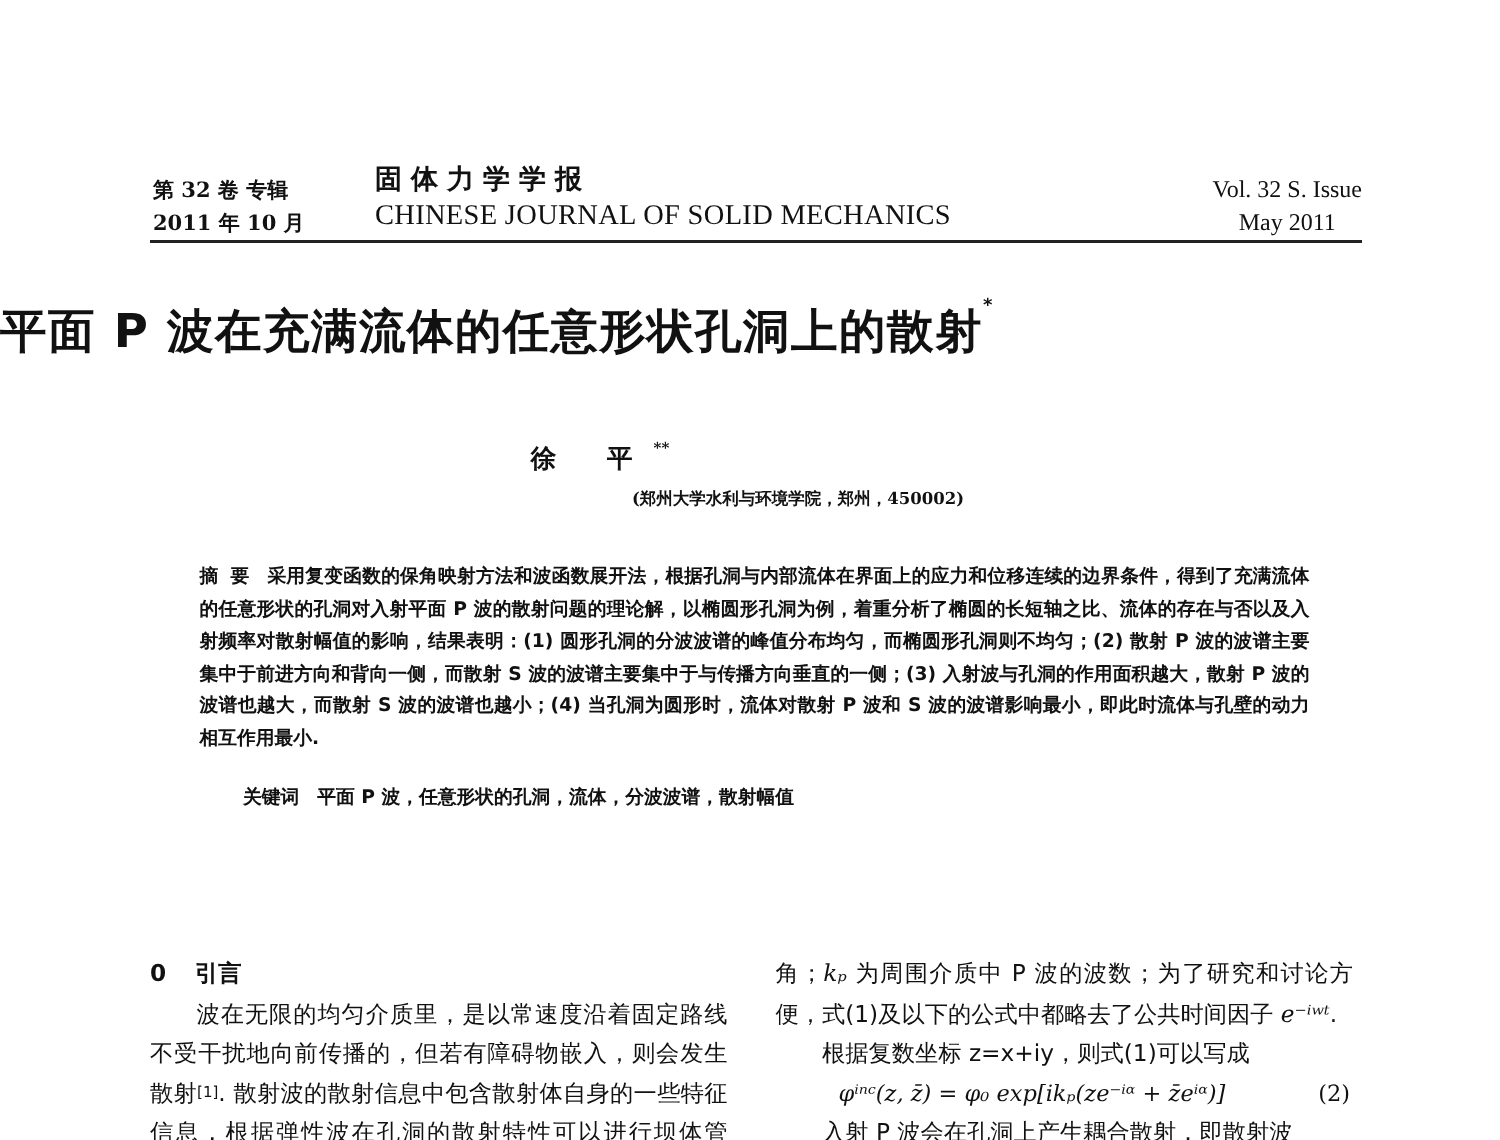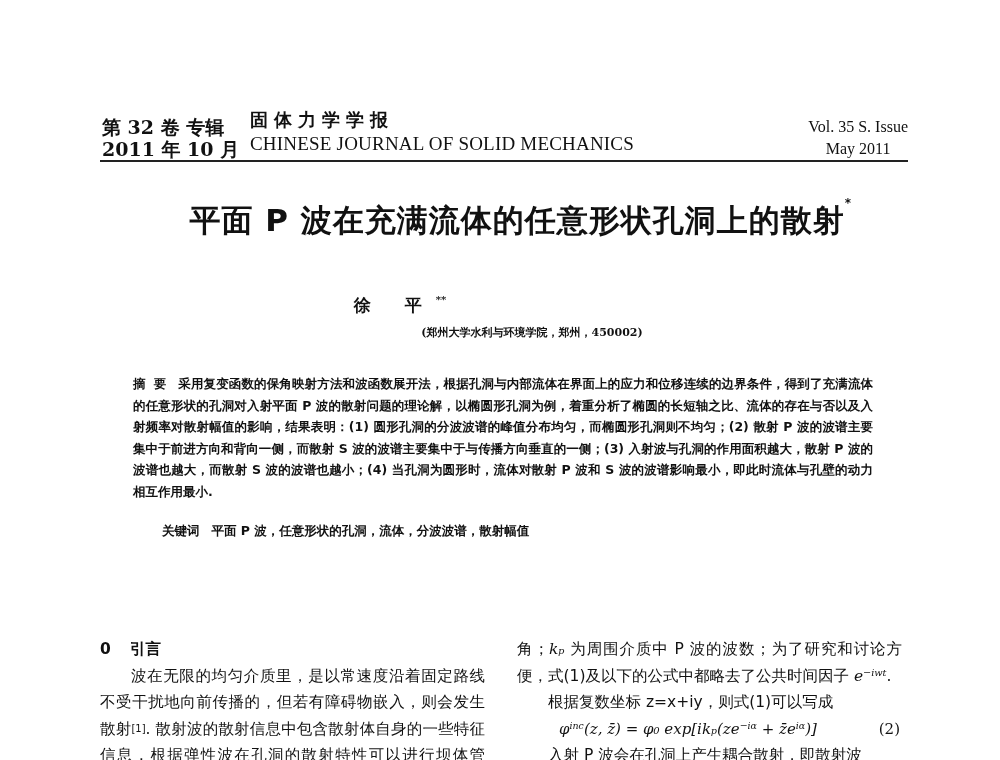--- a/index.html
+++ b/index.html
@@ -4,29 +4,29 @@
 <style>
   html, body { margin: 0; padding: 0; background: #ffffff; }
   body {
     width: 1000px; height: 760px; overflow: hidden; position: relative;
     color: #111111;
     font-family: "DejaVu Serif", "Liberation Serif", serif;
   }
   .abs { position: absolute; }
 
   
-  .hdr-left { left: 102px; top: 116px; font-size: 19px; line-height: 22px; font-weight: bold; }
+  .hdr-left { left: 102px; top: 116px; font-size: 14px; line-height: 22px; font-weight: bold; }
   .hdr-center { left: 250px; width: 500px; top: 108px; text-align: left; }
   .hdr-cn { font-size: 18px; letter-spacing: 6px; line-height: 24px; font-weight: bold; }
   .hdr-en { font-family: "Liberation Serif", serif; font-size: 19px; line-height: 24px; letter-spacing: 0.2px; }
   .hdr-right { right: 92px; top: 116px; text-align: center; font-family: "Liberation Serif", serif; font-size: 16px; line-height: 22px; }
   .rule { left: 100px; width: 808px; top: 160px; height: 0; border-top: 2px solid #222; }
 
   
-  .title { left: 0; width: 852px; top: 200px; text-align: right; font-size: 31px; font-weight: bold; letter-spacing: 1px; font-family: "DejaVu Sans", sans-serif; }
+  .title { left: 0; width: 852px; top: 200px; text-align: left; font-size: 31px; font-weight: bold; letter-spacing: 1px; font-family: "DejaVu Sans", sans-serif; }
   .title sup { font-size: 12px; vertical-align: top; position: relative; top: -4px; }
 
   
   .author { left: 0; width: 800px; top: 294px; text-align: center; font-size: 17px; font-weight: bold; letter-spacing: 14px; }
   .author sup { font-size: 10px; letter-spacing: 0; vertical-align: top; }
   .affil { left: 0; width: 1000px; top: 325px; text-align: center; font-size: 11px; font-weight: bold; padding-left: 32px; }
 
   
   .abstract { left: 133px; width: 740px; top: 373px; font-size: 12.5px; line-height: 21.5px; font-weight: bold; text-align: justify; font-family: "DejaVu Sans", sans-serif; }
   .abstract .lbl { letter-spacing: 8px; margin-right: 4px; }
@@ -51,21 +51,21 @@
 
 <div class="abs hdr-left">
   <div>第 32 卷 专辑</div>
   <div>2011 年 10 月</div>
 </div>
 <div class="abs hdr-center">
   <div class="hdr-cn">固体力学学报</div>
   <div class="hdr-en">CHINESE JOURNAL OF SOLID MECHANICS</div>
 </div>
 <div class="abs hdr-right">
-  <div>Vol. 35 S. Issue</div>
+  <div>Vol. 32 S. Issue</div>
   <div>May 2011</div>
 </div>
 <div class="abs rule"></div>
 
 <div class="abs title">
   <span>平面 P 波在充满流体的任意形状孔洞上的散射</span><sup>*</sup>
 </div>
 
 <div class="abs author">
   <span>徐 平</span><sup>**</sup>

